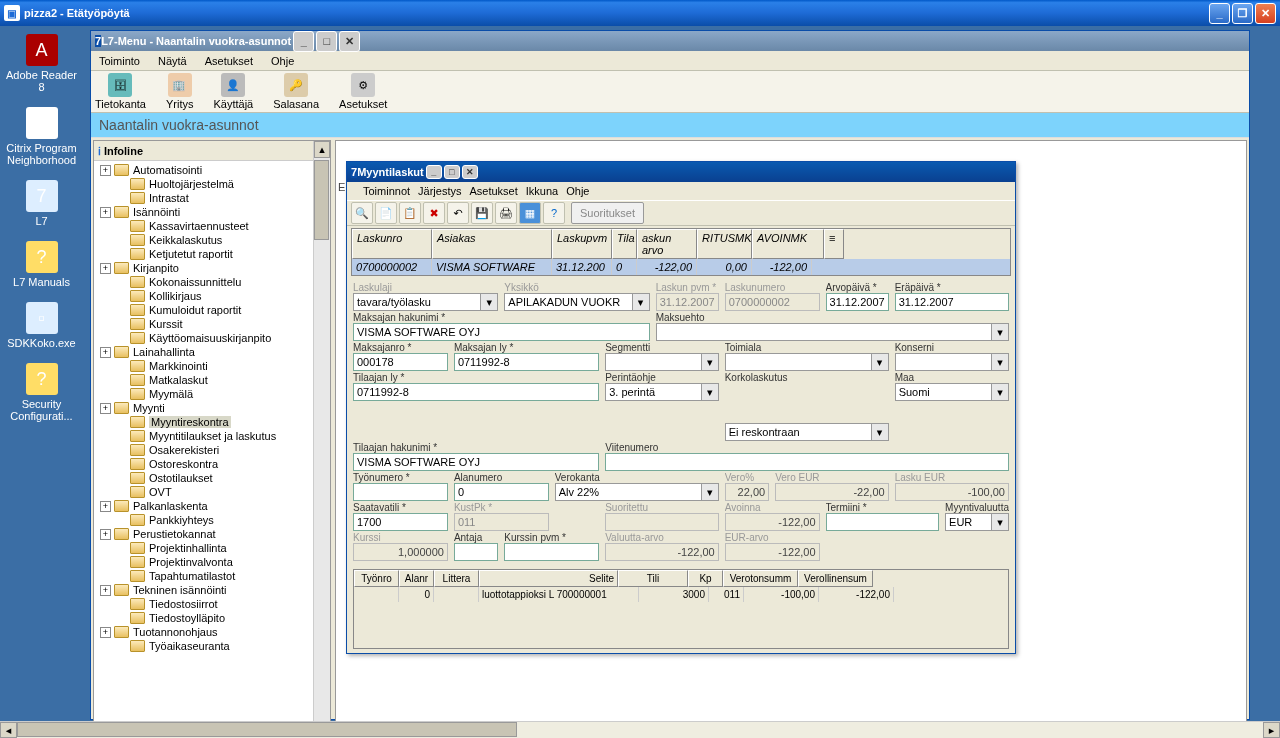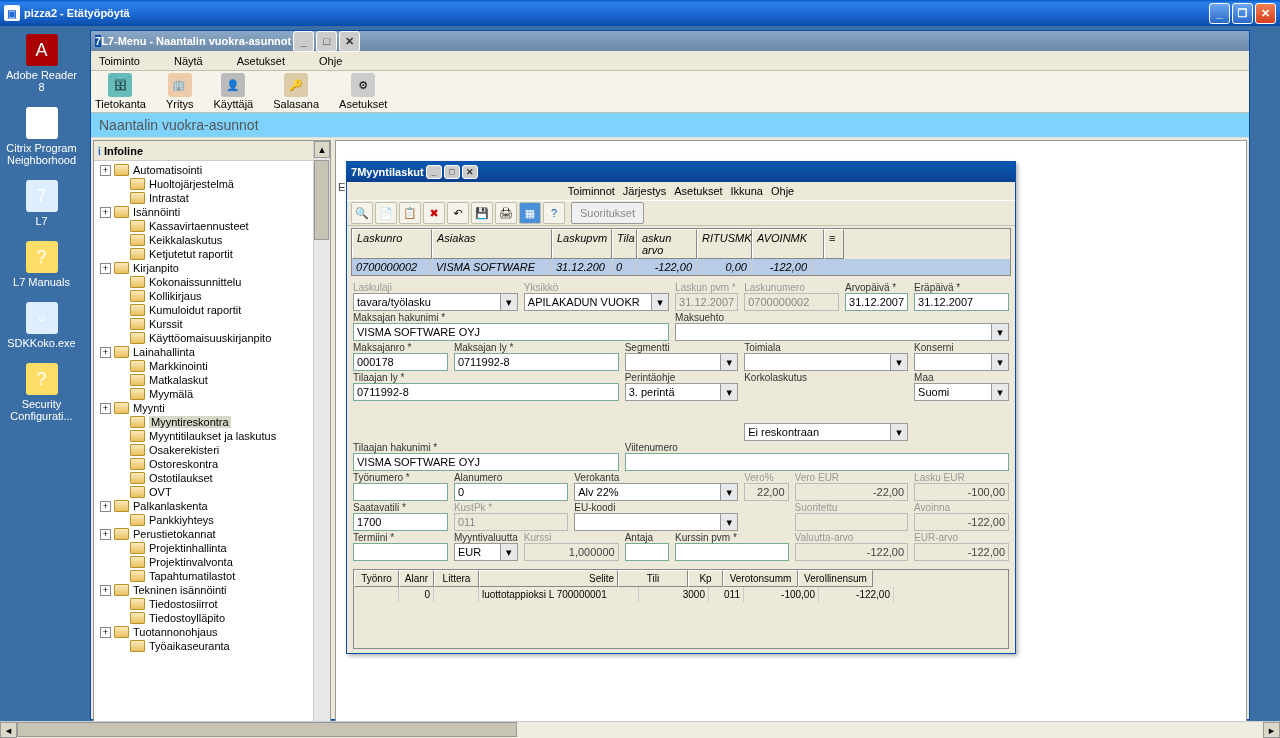--- a/index.html
+++ b/index.html
@@ -7,41 +7,41 @@
 .titlebar { height: 26px; background: linear-gradient(#0058c7,#2a80e8 10%,#1e6bd6 50%,#0a4da8); color: #fff; display: flex; align-items: center; padding: 0 4px; font-weight: bold; }
 .titlebar .icon { width: 16px; height: 16px; background: #fff; margin-right: 4px; border-radius: 2px; display:inline-flex;align-items:center;justify-content:center;color:#1e6bd6;font-size:10px;}
 .titlebar .spacer { flex: 1; }
 .winbtn { width: 21px; height: 21px; margin-left: 2px; border: 1px solid #fff; border-radius: 3px; display: inline-flex; align-items: center; justify-content: center; font-weight: bold; color:#fff; background: linear-gradient(#6ba6f0,#2a6ac7); }
 .winbtn.close { background: linear-gradient(#f08050,#d64020); }
 .desktop { position: absolute; top: 26px; left: 0; width: 90px; }
 .dicon { width: 75px; text-align: center; color: #fff; margin: 8px 0 14px 4px; font-size: 10px; }
 .dicon .ibox { width: 32px; height: 32px; margin: 0 auto 3px; border-radius: 3px; display:flex;align-items:center;justify-content:center;font-size:18px;}
 .l7window { position: absolute; top: 30px; left: 90px; width: 1160px; height: 690px; background: #ece9d8; border: 1px solid #0a4da8; }
 .l7title { height: 20px; background: linear-gradient(#8ba8c8,#6a88a8); color: #fff; display: flex; align-items: center; padding: 0 4px; font-weight: bold; }
-.menubar { height: 20px; background: #ece9d8; display: flex; align-items: center; padding: 0 4px; gap: 26px; border-bottom:1px solid #c0c0b0;}
+.menubar { height: 20px; background: #ece9d8; display: flex; align-items: center; padding: 0 4px; gap: 10px; border-bottom:1px solid #c0c0b0;}
 .menubar span { padding: 2px 4px; }
 .toolbar { height: 42px; background: #f5f3ea; display: flex; align-items: center; padding: 2px 4px; gap: 20px; border-bottom:1px solid #c0c0b0;}
 .tbtn { text-align: center; font-size: 10px; }
 .tbtn .ticon { width: 24px; height: 24px; margin: 0 auto 1px; border-radius:3px; display:flex;align-items:center;justify-content:center;}
 .heading { padding: 4px 8px; font-size: 14px; color:#555; background:#7dd3fc; border-bottom:1px solid #ddd;}
 .mainarea { display: flex; height: 600px; }
 .treepane { width: 238px; background: #fff; border: 1px solid #999; margin: 2px; overflow: auto; position:relative;}
 .treehead { background: #ece9d8; padding: 2px 4px; font-weight: bold; border-bottom:1px solid #ccc;}
 .treehead::before{content:"ℹ "; color:#1e6bd6;}
 .tree { padding: 2px 0 2px 6px; }
 .node { display: flex; align-items: center; padding: 1px 0; white-space: nowrap; }
 .node .exp { width: 11px; height: 11px; border: 1px solid #888; display: inline-flex; align-items: center; justify-content: center; font-size: 9px; margin-right: 3px; background:#fff; line-height:9px;}
 .node .noexp { width: 14px; display:inline-block;}
 .node .fld { width: 15px; height: 12px; background: linear-gradient(#fceabb,#e8c060); border:1px solid #b8922a; border-radius:1px; margin-right: 4px; display:inline-block;}
 .node.child { margin-left: 16px; }
 .node .lbl.sel { background: #d8d8c8; padding:0 2px;}
 .contentpane { flex: 1; background: #fff; border:1px solid #999; margin:2px; position:relative;}
 .dialog { position: absolute; top: 20px; left: 10px; width: 670px; background: #ece9d8; border: 1px solid #0a4da8; box-shadow: 2px 2px 4px rgba(0,0,0,.3);}
 .dtitle { height: 20px; background: linear-gradient(#0a5ab0,#0a4090); color: #fff; display: flex; align-items: center; padding: 0 4px; font-weight: bold; }
-.dmenubar { height: 18px; display: flex; align-items: center; padding: 0 16px; gap: 8px; justify-content: center; }
+.dmenubar { height: 18px; display: flex; align-items: center; padding: 0 16px; gap: 8px; }
 .dtoolbar { height: 26px; display: flex; align-items: center; padding: 2px 4px; gap: 2px; border-top:1px solid #fff;border-bottom:1px solid #c0c0b0;}
 .ibtn { width: 22px; height: 22px; border:1px solid #c0c0b0; background:#f5f3ea; display:inline-flex;align-items:center;justify-content:center; border-radius:2px;}
 .suor { height: 22px; padding: 0 8px; border:1px solid #999; background:#f0f0f0; color:#888; margin-left:4px; border-radius:2px;}
 .grid { border:1px solid #888; margin: 2px 4px; font-style: italic; }
 .gridhead { display:flex; background:#ece9d8; }
 .gridhead div { border:1px solid #fff; border-right-color:#888;border-bottom-color:#888; padding:2px 4px; }
 .gridrow { display:flex; background:#b8cce8; }
 .gridrow div { padding:2px 4px; border-right:1px solid #ccc;}
 .form { padding: 4px 6px; display:grid; grid-template-columns: repeat(12, 1fr); gap: 1px 6px;}
 .field { display:flex; flex-direction:column; }
@@ -481,24 +481,20 @@
               <div class="inp ro">-100,00</div>
             </div>
             <div class="field" style="grid-column: span 2;">
               <label class="">Saatavatili *</label>
               <div class="inp">1700</div>
             </div>
             <div class="field" style="grid-column: span 2;">
               <label class="dis">KustPk *</label>
               <div class="inp dis">011</div>
             </div>
-            <div class="field" style="grid-column: span 3;">
-              <label class="">EU-koodi</label>
-              <div class="sel"></div>
-            </div>
             <div class="field" style="grid-column: span 1;"></div>
             <div class="field" style="grid-column: span 2;">
               <label class="dis">Suoritettu</label>
               <div class="inp ro"></div>
             </div>
             <div class="field" style="grid-column: span 2;">
               <label class="dis">Avoinna</label>
               <div class="inp ro">-122,00</div>
             </div>
             <div class="field" style="grid-column: span 2;">

